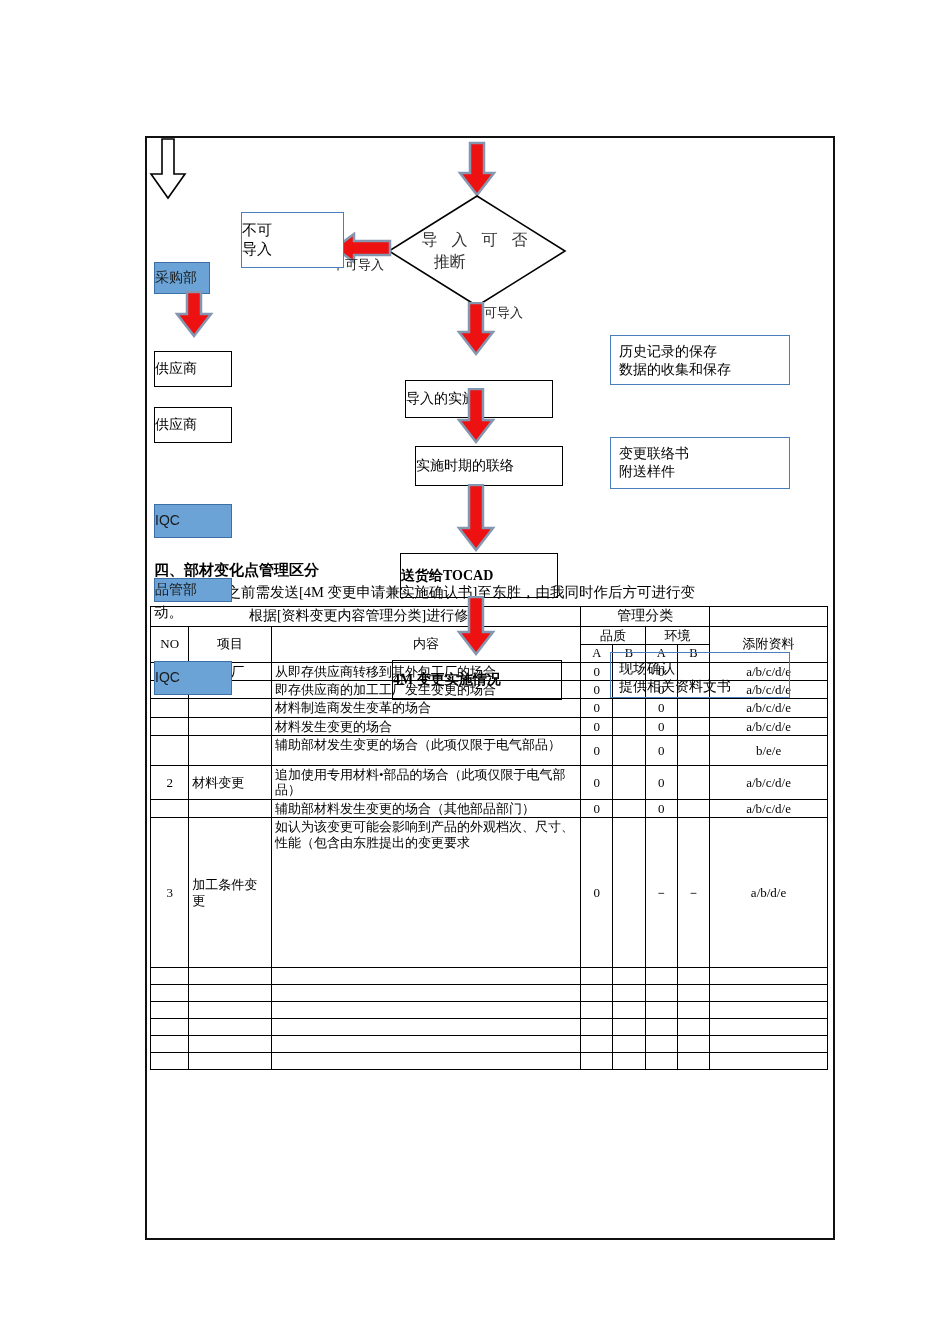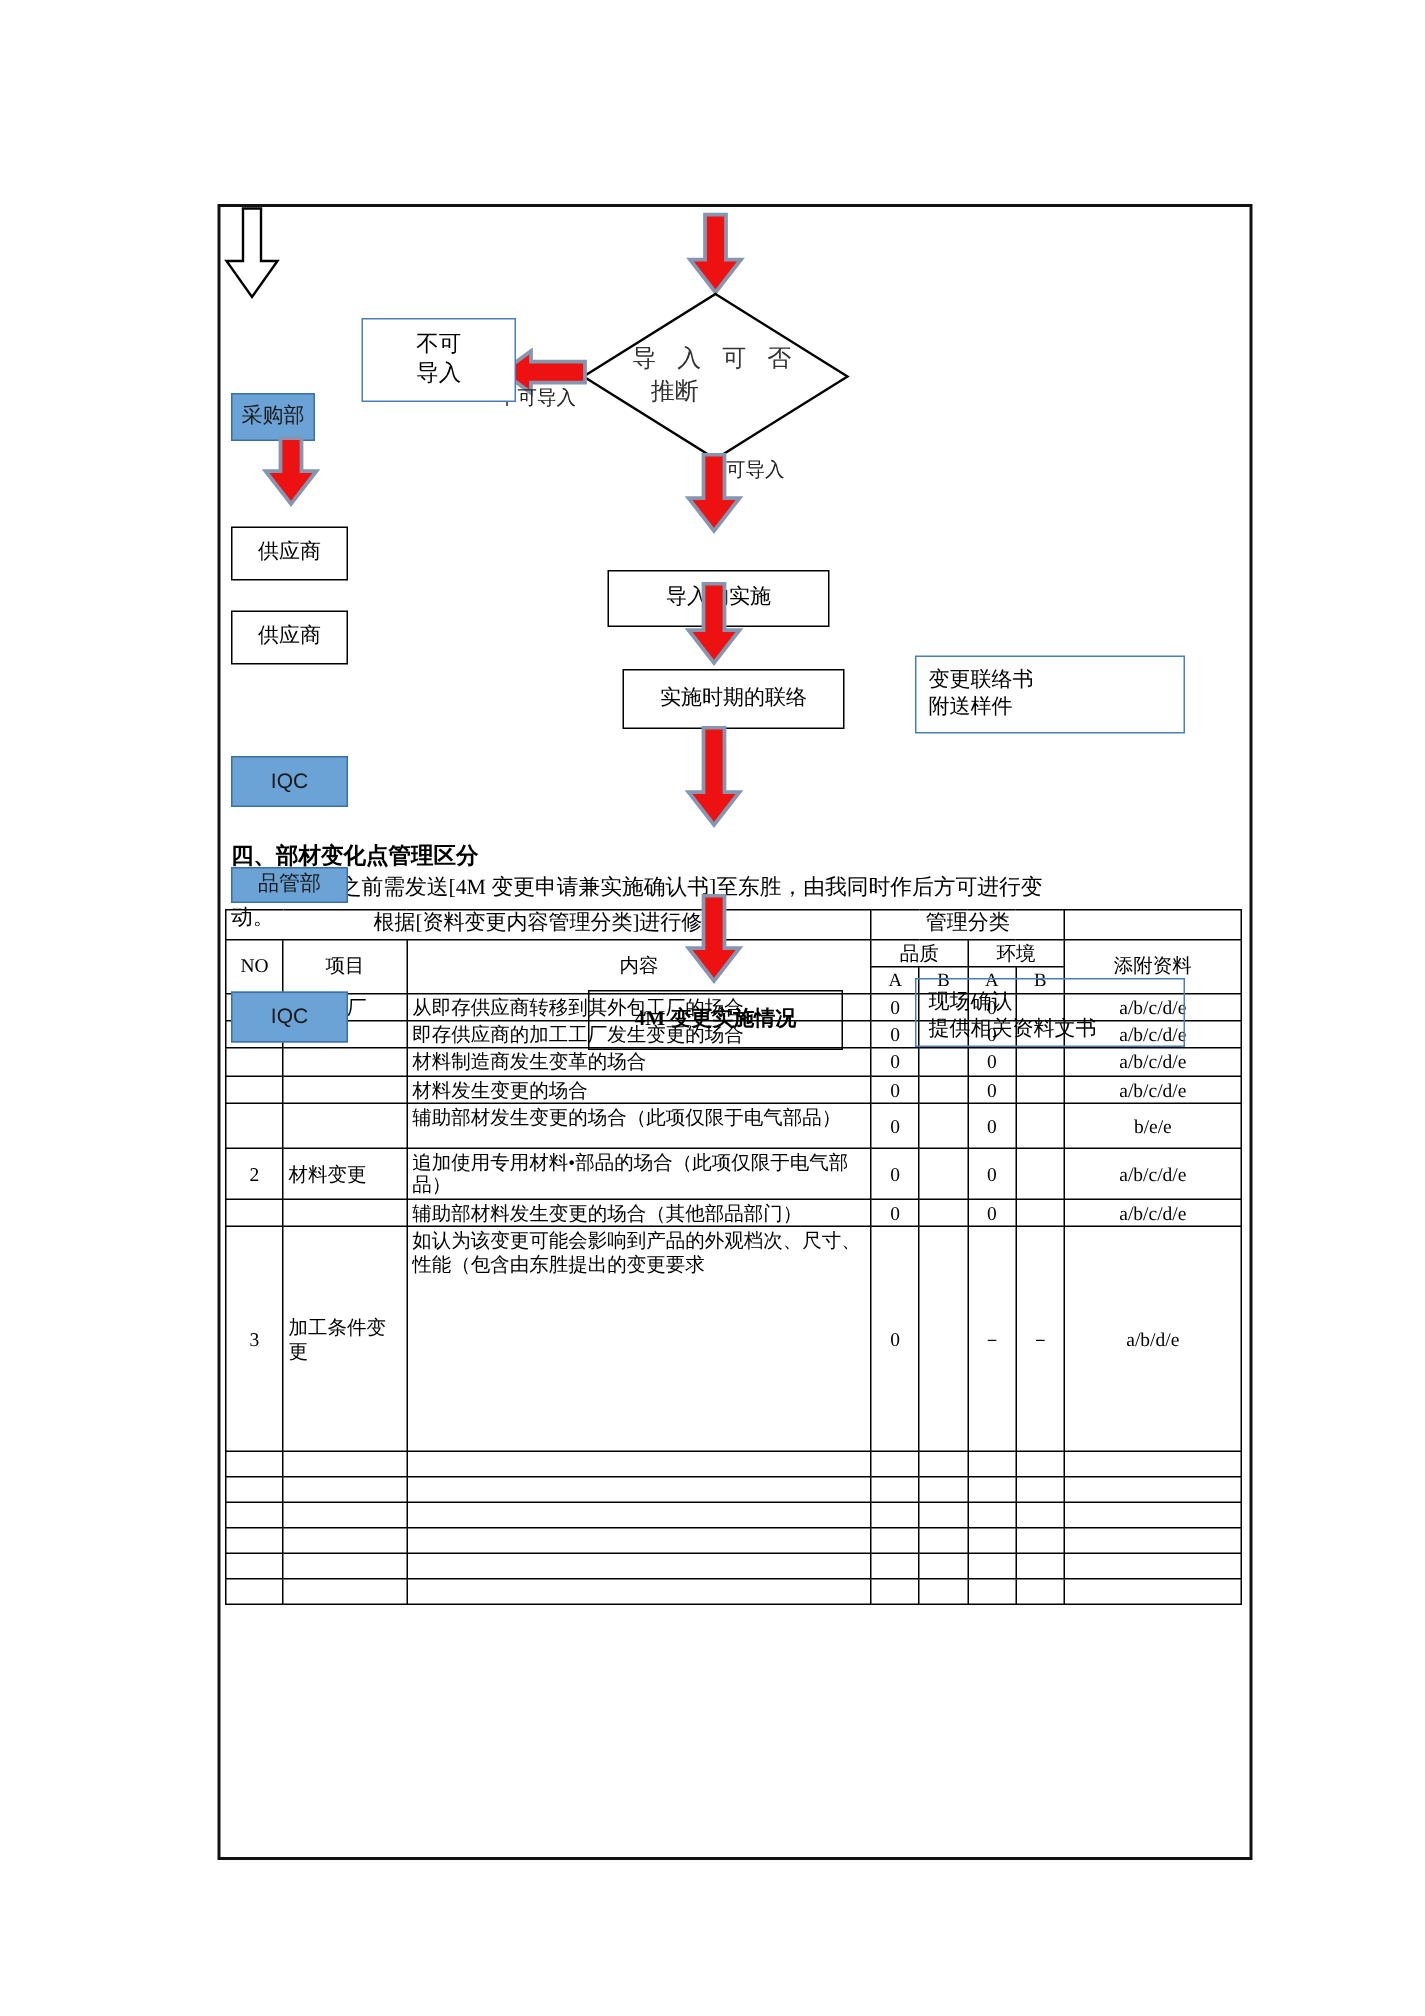--- a/index.html
+++ b/index.html
@@ -1,20 +1,20 @@
 <!DOCTYPE html>
 <html><head>
 <meta charset="utf-8">
 <style>
   html,body{margin:0;padding:0;background:#ffffff;}
   body{width:950px;height:1344px;position:relative;font-family:"Liberation Serif","DejaVu Serif",serif;color:#000;}
   .page-frame{position:absolute;left:145px;top:136px;width:686px;height:1100px;border:2px solid #111;background:#fff;}
 
   
-  .box{position:absolute;background:#fff;border:1.4px solid #000;display:flex;align-items:center;justify-content:center;text-align:center;font-size:14px;line-height:1.25;box-sizing:border-box;}
+  .box{position:absolute;background:#fff;border:1.4px solid #000;display:flex;align-items:center;justify-content:flex-start;text-align:center;font-size:14px;line-height:1.25;box-sizing:border-box;}
   .box.blue-outline{border:1.6px solid #4a7ebb;}
   .box.filled{background:#6ba3d6;border:1.3px solid #3c6fa5;color:#1a1a1a;font-size:14px;}
   .box.multiline{display:block;padding:7px 8px;text-align:left;}
 
   
   .diamond{position:absolute;}
   .diamond svg{display:block;overflow:visible;}
   .diamond .dlabel{position:absolute;left:0;top:0;width:100%;height:100%;display:flex;flex-direction:column;align-items:center;justify-content:center;font-size:16px;color:#333;line-height:1.35;}
   .dlabel .l1{letter-spacing:5px;}
   .dlabel .l2{align-self:flex-start;margin-left:26%;}
@@ -310,31 +310,38 @@
   <div class="box overlay" style="left:268px;top:308px;width:148px;height:40px;">
     <span>实施时期的联络</span>
   </div>
 
   <div class="arrow-down overlay" style="left:307px;top:346px;">
     <svg width="44" height="70" viewBox="0 0 44 70">
       <path d="M15 1 L29 1 L29 44 L39 44 L22 66 L5 44 L15 44 Z" fill="#ee1111" stroke="#8496b0" stroke-width="2.5"></path>
     </svg>
   </div>
 
+  <div class="box overlay" style="left:253px;top:415px;width:158px;height:45px;background:transparent;">
+    <span style="font-weight:bold;">送货给TOCAD</span>
+  </div>
 
   <div class="arrow-down overlay" style="left:307px;top:458px;">
     <svg width="44" height="62" viewBox="0 0 44 62">
       <path d="M15 1 L29 1 L29 36 L39 36 L22 58 L5 36 L15 36 Z" fill="#ee1111" stroke="#8496b0" stroke-width="2.5"></path>
     </svg>
   </div>
 
   <div class="box overlay" style="left:245px;top:522px;width:170px;height:40px;background:transparent;">
     <span style="font-weight:bold;">4M 变更实施情况</span>
   </div>
 
+  <div class="box blue-outline multiline overlay" style="left:463px;top:197px;width:180px;height:50px;">
+    <span style="white-space:pre-line;font-size:14px;">历史记录的保存
+数据的收集和保存</span>
+  </div>
 
   <div class="box blue-outline multiline overlay" style="left:463px;top:299px;width:180px;height:52px;">
     <span style="white-space:pre-line;font-size:14px;margin-top:24px;">变更联络书
 附送样件</span>
   </div>
 
 
   <div class="box blue-outline multiline overlay" style="left:463px;top:514px;width:180px;height:46px;background:transparent;">
     <span style="white-space:pre-line;font-size:14px;">现场确认
 提供相关资料文书</span>

